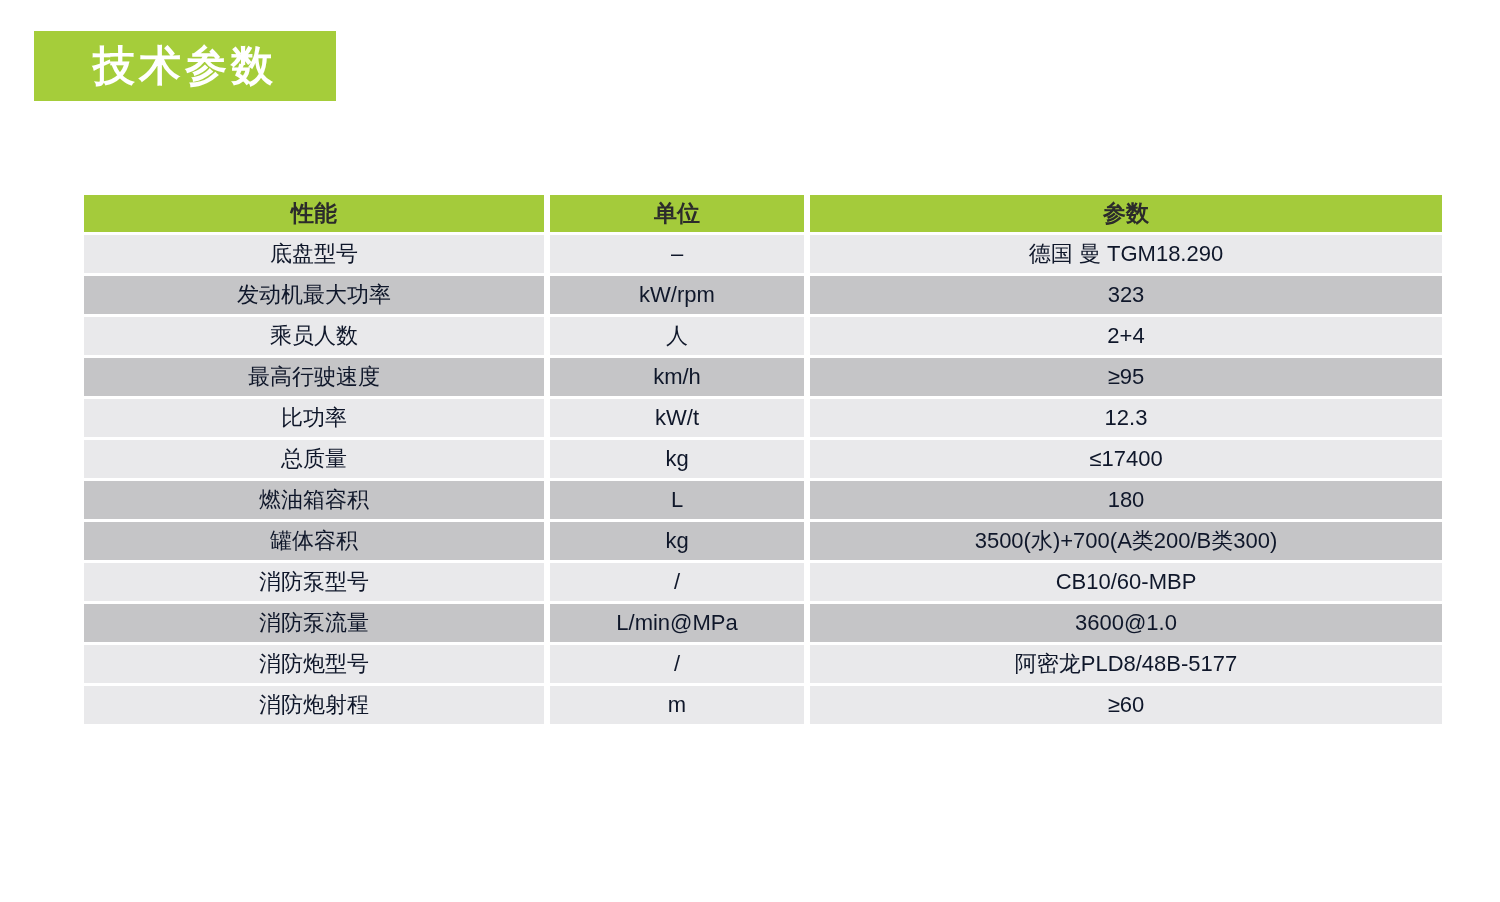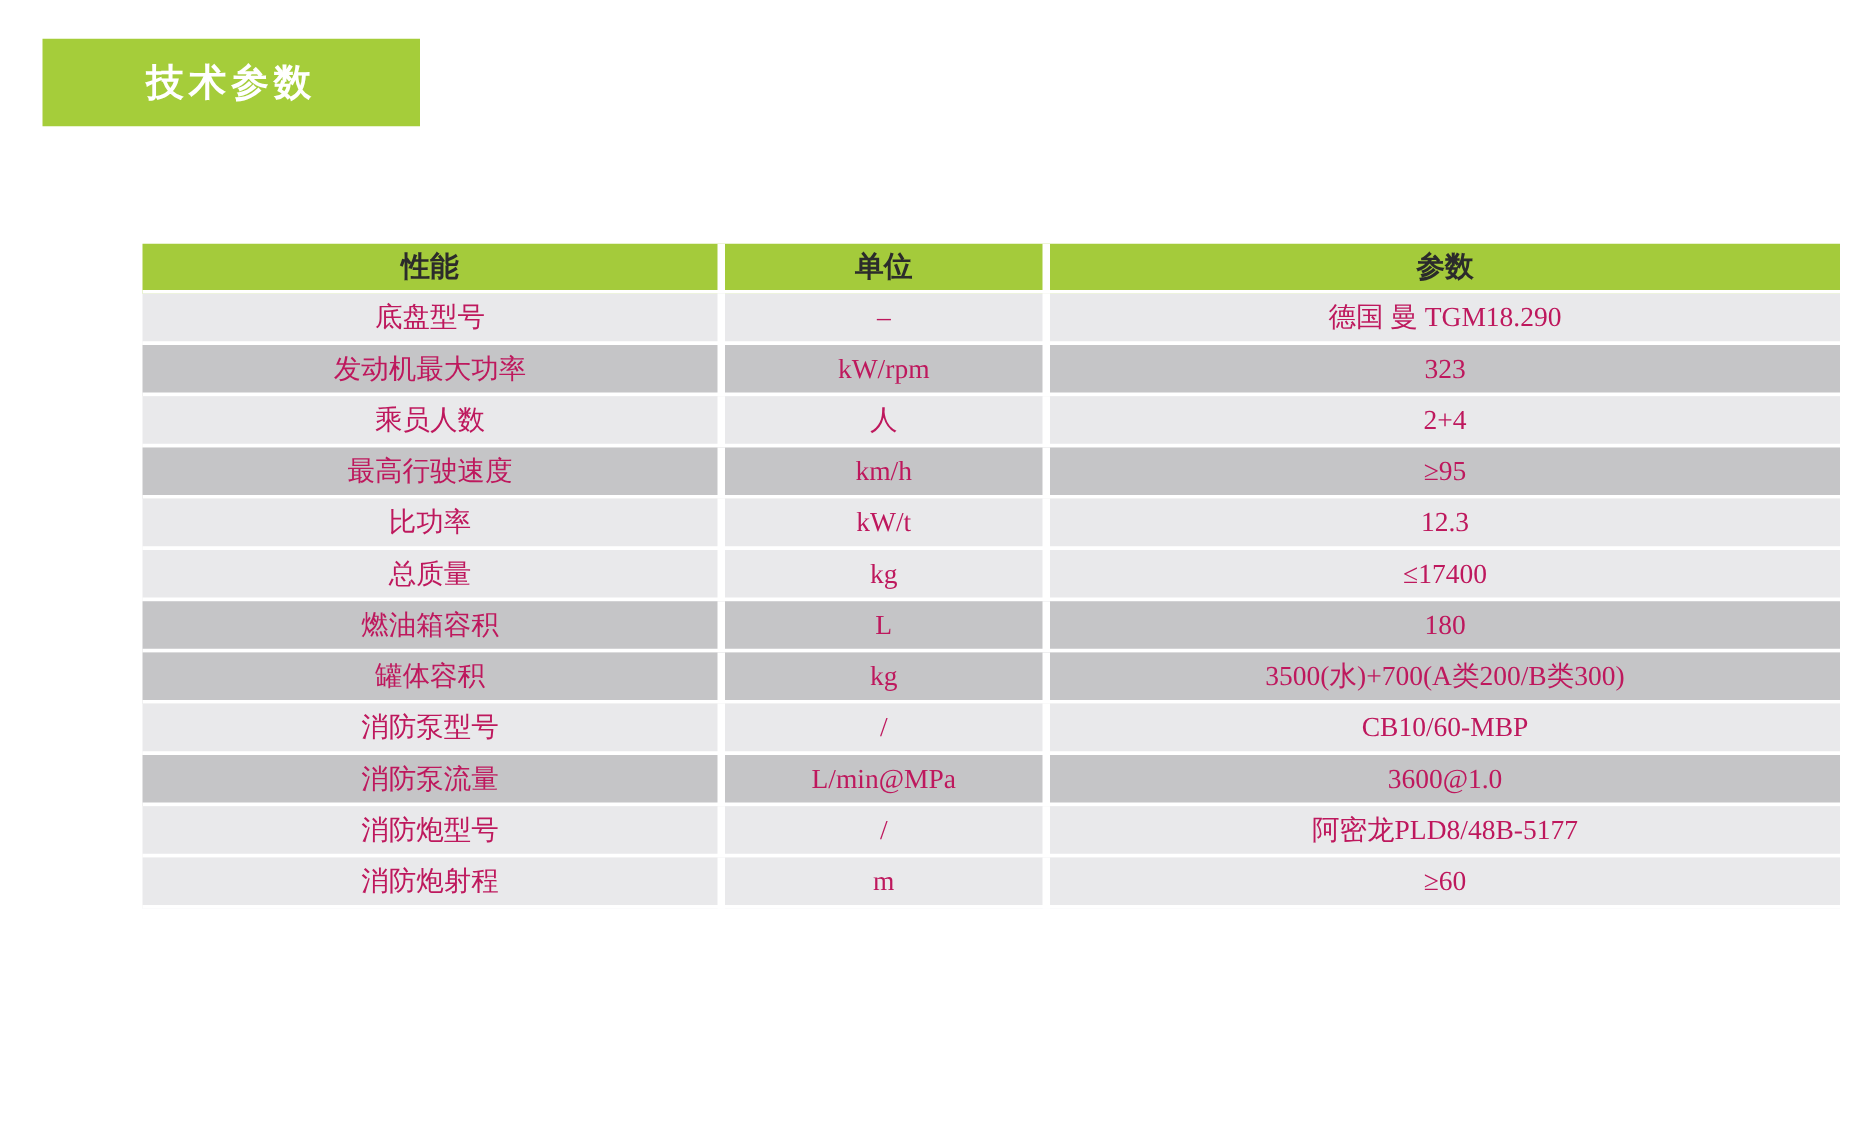--- a/index.html
+++ b/index.html
@@ -21,27 +21,27 @@
     top: 31px;
     width: 302px;
     height: 70px;
     background: #a5cd3a;
     display: flex;
     align-items: center;
     justify-content: center;
   }
   .title-badge span {
     color: #ffffff;
-    font-size: 30px;
+    font-size: 42px;
     font-weight: bold;
     letter-spacing: 4px;
   }
   .spec-table {
     position: absolute;
-    left: 114px;
+    left: 84px;
     top: 195px;
     width: 1358px;
     border-collapse: separate;
     border-spacing: 0;
     table-layout: fixed;
   }
   .spec-table th, .spec-table td {
     box-sizing: border-box;
     text-align: center;
     vertical-align: middle;
@@ -53,24 +53,23 @@
   }
   .spec-table thead th {
     height: 40px;
     background: #a4cb3b;
     color: #2b2b2b;
     font-size: 23px;
     font-weight: bold;
   }
   .spec-table tbody td {
     height: 41px;
-    color: #be185d;
+    color: #0f172a;
     font-size: 22px;
     font-weight: 400;
-    font-family: Liberation Serif, serif;
   }
   .spec-table tr.row-light td { background: #e9e9eb; }
   .spec-table tr.row-dark  td { background: #c5c5c7; }
 </style>
 </head>
 <body>
 
 <div class="page">
 
   <div class="title-badge">

